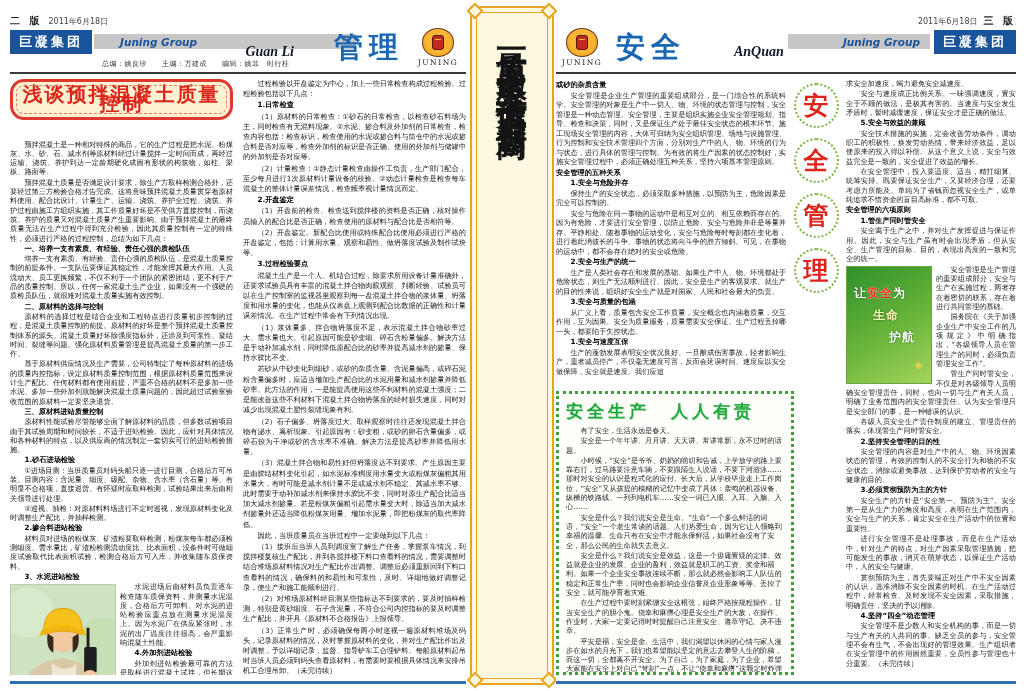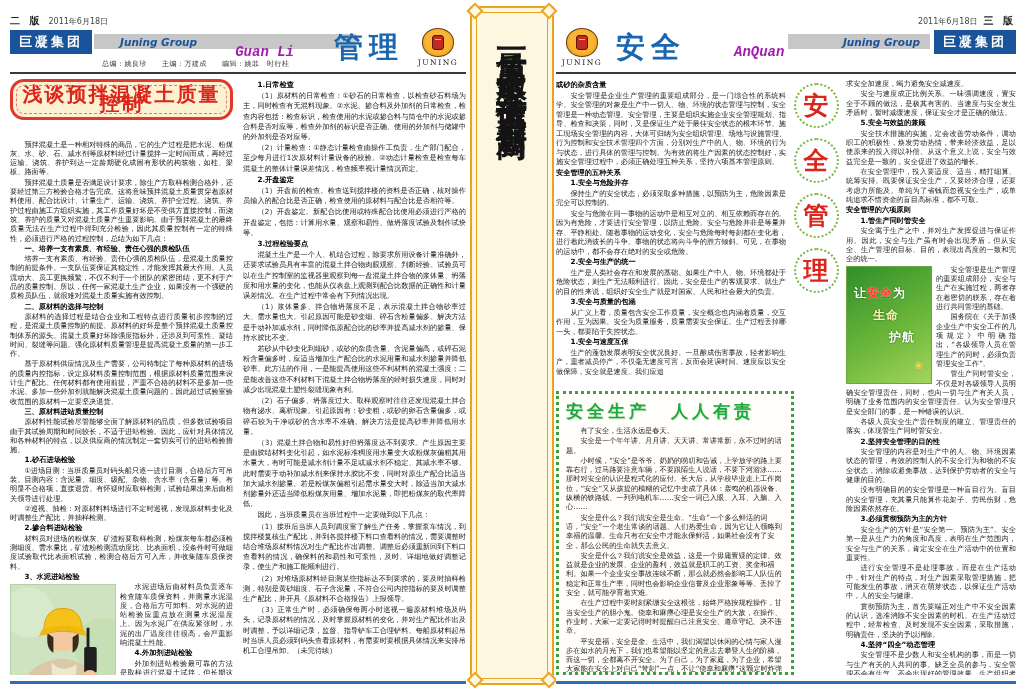--- a/index.html
+++ b/index.html
@@ -10,21 +10,21 @@
 #rp{left:556px;width:460px}
 .meta{font-size:8px;color:#444;height:14px;padding-top:2px}
 .meta b{font-size:10px;color:#1d1d1d;letter-spacing:3px;margin-right:6px}
 #rp .meta{text-align:right}
 #rp .meta b{margin-right:0;margin-left:6px}
 .mast{position:relative;height:48px;border-bottom:2px solid #3a3a3a}
 .bluebox{position:absolute;background:#19539c;color:#fff;font-weight:bold;font-size:13px;letter-spacing:3px;padding:3px 9px;top:4px}
 .gray{position:absolute;top:8px;height:15px;background:#c7c7c7}
 .gren{position:absolute;color:#19539c;font-weight:bold;font-style:italic;font-size:10.5px}
 .eds{position:absolute;font-size:7px;color:#333;letter-spacing:.5px}
-.pin{position:absolute;font-size:14px;font-style:italic;font-weight:bold;color:#a21caf;font-family:Liberation Mono, monospace}
+.pin{position:absolute;font-size:14px;font-style:italic;font-weight:bold;color:#0f172a;font-family:Liberation Serif, serif}
 .big{position:absolute;font-size:29px;font-weight:900;color:#1a66b0;letter-spacing:6px;top:2px}
 .logo{position:absolute;width:48px;text-align:center;top:2px}
 .circ{width:32px;height:29px;margin:0 auto;background:radial-gradient(circle at 50% 45%,#f9b636 55%,#ef8f12 90%);border-radius:50% / 48%;border:1.5px solid #6b3e10;position:relative}
 .lant{position:absolute;left:9px;top:6px;width:12px;height:15px;background:#c2291f;border-radius:3px;border:1px solid #5e140d}
 .lant:before{content:"";position:absolute;left:2px;top:3px;right:2px;height:1px;background:#f4c249}
 .jl{font-size:7.5px;letter-spacing:1.5px;font-family:"DejaVu Serif",serif;color:#222;display:block;margin-top:1px}
 .cols{display:flex;gap:10px;margin-top:5px;height:596px;overflow:hidden}
 .col{flex:1;text-align:justify;font-size:7.2px;line-height:9.3px;color:#161616}
 .colB{line-height:10.2px}
 .p{text-indent:2em;margin-bottom:1px}
@@ -114,20 +114,21 @@
             <line x1="80" y1="64" x2="80" y2="44" stroke="#1e1e1e" stroke-width="3"></line>
             <circle cx="82" cy="96" r="8" fill="#f3c9a2"></circle>
           </svg>
         </div>
         <p class="p">水泥进场后由材料员负责逐车检查随车质保资料，并测量水泥温度，合格后方可卸料。对水泥的进站检验应重点放在测量水泥温度上。因为水泥厂在供应紧张时，水泥的出厂温度往往很高，会严重影响混凝土性能。</p>
         <p class="h">4.外加剂进站检验</p>
         <p class="p">外加剂进站检验最可靠的方法是取样进行混凝土试拌，但长期这样做有一些困难，可由检测外加剂密度和进行净浆流动度试验代替，发现问题时再进行混凝土试拌，以试拌的结果为准进行处理。</p>
 
       </div>
       <div class="col colB">
+        <p class="p">过程检验以开盘鉴定为中心，加上一些日常检查构成过程检验。过程检验包括以下几点：</p>
         <p class="h">1.日常检查</p>
         <p class="p">（1）原材料的日常检查：①砂石的日常检查，以检查砂石料场为主，同时检查有无混料现象。②水泥、掺合料及外加剂的日常检查，检查内容包括：检查标识，检查使用的水泥或掺合料与筒仓中的水泥或掺合料是否对应等，检查外加剂的标识是否正确、使用的外加剂与储罐中的外加剂是否对应等。</p>
         <p class="p">（2）计量检查：①静态计量检查由操作工负责，生产部门配合，至少每月进行1次原材料计量设备的校验。②动态计量检查是检查每车混凝土的整体计量误差情况，检查频率视计量情况而定。</p>
         <p class="h">2.开盘鉴定</p>
         <p class="p">（1）开盘前的检查。检查送到搅拌楼的资料是否正确，核对操作员输入的配合比是否正确，检查使用的原材料与配合比是否相符等。</p>
         <p class="p">（2）开盘鉴定。新配合比使用或特殊配合比使用必须进行严格的开盘鉴定，包括：计算用水量、观察和易性、做坍落度试验及制作试块等。</p>
         <p class="h">3.过程检验要点</p>
         <p class="p">混凝土生产是一个人、机结合过程，除要求所用设备计量准确外，还要求试验员具有丰富的混凝土拌合物肉眼观察、判断经验。试验员可以在生产控制室的监视器里观察到每一盘混凝土拌合物的浆体量、坍落度和用水量的变化，也能从仪表盘上观测到配合比数据的正确性和计量误差情况。在生产过程中常会有下列情况出现。</p>
         <p class="p">（1）浆体量多、拌合物坍落度不足，表示混凝土拌合物砂率过大、需水量也大。引起原因可能是砂变细、碎石含粉量偏多。解决方法是手动补加减水剂，同时降低原配合比的砂率并提高减水剂的掺量、保持水胶比不变。</p>
         <p class="p">若砂从中砂变化到细砂，或砂的杂质含量、含泥量偏高，或碎石泥粉含量偏多时，应适当增加生产配合比的水泥用量和减水剂掺量并降低砂率。此方法的作用，一是能提高使用这些不利材料的混凝土强度；二是能改善这些不利材料下混凝土拌合物坍落度的经时损失速度，同时对减少出现混凝土塑性裂缝现象有利。</p>
@@ -218,21 +219,20 @@
           <span class="pt pt2">生命</span>
           <span class="pt pt3">护航</span>
           <span class="pt pfly">❀</span>
         </div>
         <p class="p">安全管理是生产管理的重要组成部分，安全与生产在实施过程，两者存在着密切的联系，存在着进行共同管理的基础。</p>
         <p class="p">国务院在《关于加强企业生产中安全工作的几项规定》中明确指出，“各级领导人员在管理生产的同时，必须负责管理安全工作”。</p>
         <p class="p">管生产同时管安全，不仅是对各级领导人员明确安全管理责任，同时，也向一切与生产有关人员，明确了业务范围内的安全管理责任。认为安全管理只是安全部门的事，是一种错误的认识。</p>
         <p class="p">各级人员安全生产责任制度的建立、管理责任的落实，体现管生产同时管安全。</p>
         <p class="h">2.坚持安全管理的目的性</p>
         <p class="p">安全管理的内容是对生产中的人、物、环境因素状态的管理，有效的控制人的不安全行为和物的不安全状态，消除或避免事故，达到保护劳动者的安全与健康的目的。</p>
-        <p class="p">没有明确目的的安全管理是一种盲目行为。盲目的安全管理，充其量只能算作花架子、劳民伤财，危险因素依然存在。</p>
         <p class="h">3.必须贯彻预防为主的方针</p>
         <p class="p">安全生产的方针是“安全第一、预防为主”。安全第一是从生产力的角度和高度，表明在生产范围内，安全与生产的关系，肯定安全在生产活动中的位置和重要性。</p>
         <p class="p">进行安全管理不是处理事故，而是在生产活动中，针对生产的特点，对生产因素采取管理措施，把可能发生的事故，消灭在萌芽状态，以保证生产活动中，人的安全与健康。</p>
         <p class="p">贯彻预防为主，首先要端正对生产中不安全因素的认识，选准消除不安全因素的时机。在生产活动过程中，经常检查、及时发现不安全因素，采取措施，明确责任，坚决的予以消除。</p>
         <p class="h">4.坚持“四全”动态管理</p>
         <p class="p">安全管理不是少数人和安全机构的事，而是一切与生产有关的人共同的事。缺乏全员的参与，安全管理不会有生气，不会出现好的管理效果。生产组织者在安全管理中的作用固然重要，全员性参与管理也十分重要。（未完待续）</p>
 
       </div>
     </div>
     <div class="brule"></div>

